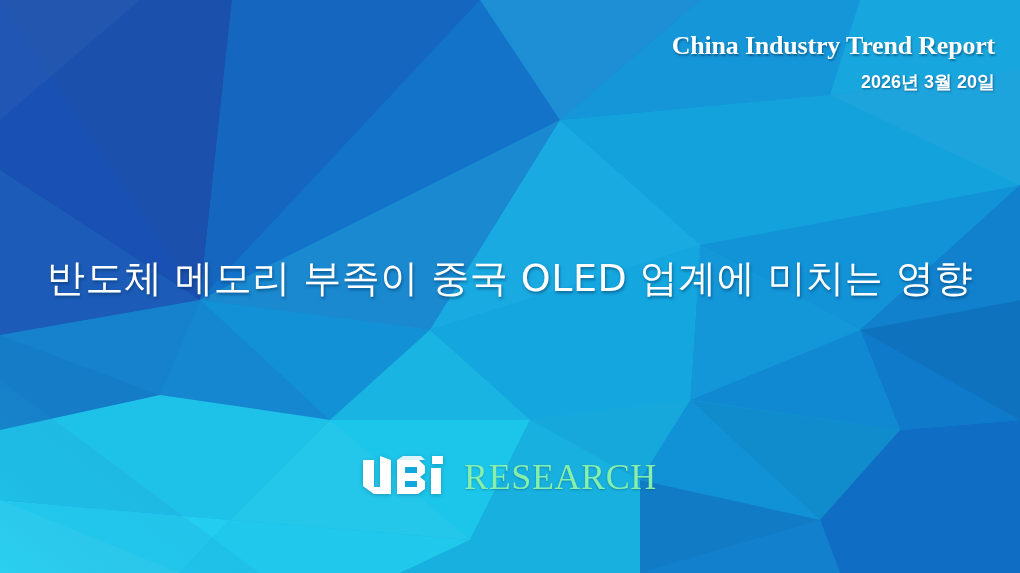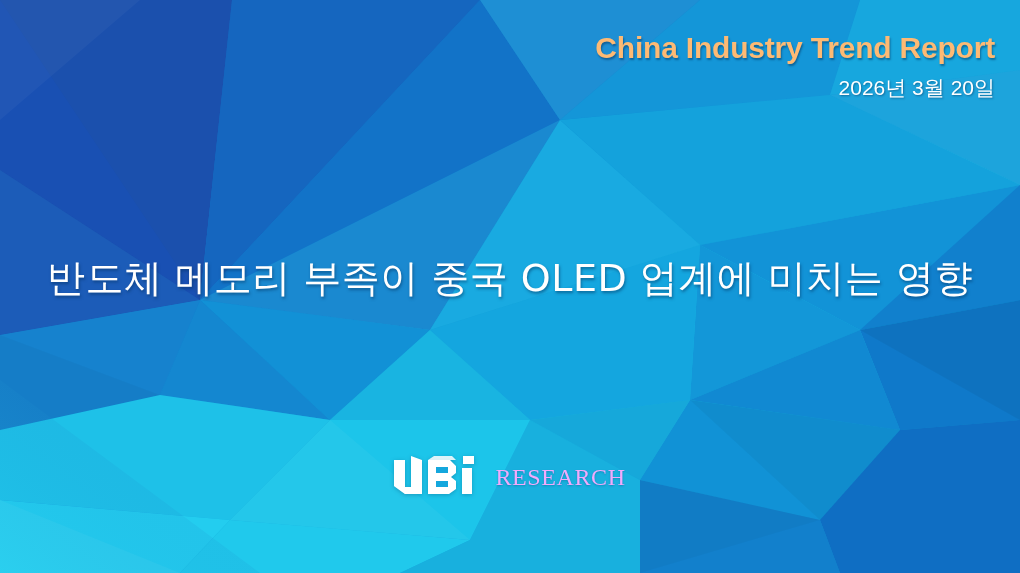--- a/index.html
+++ b/index.html
@@ -27,34 +27,34 @@
 
   
   .header {
     position: absolute;
     top: 33px;
     right: 25px;
     text-align: right;
     z-index: 5;
   }
   .header-title {
-    font-family: Liberation Sans, sans-serif;
-    font-size: 30px;
+    font-family: Liberation Serif, serif;
+    font-size: 26px;
     font-weight: bold;
-    color: #fdba74;
+    color: #ffffff;
     letter-spacing: -0.2px;
     line-height: 1.0;
     text-shadow: 1px 2px 2px rgba(0,40,80,0.45);
     white-space: nowrap;
   }
   .header-date {
     margin-top: 11px;
     font-family: "Liberation Sans", sans-serif;
-    font-size: 21px;
-    font-weight: normal;
+    font-size: 18px;
+    font-weight: bold;
     color: #ffffff;
     letter-spacing: 0px;
     text-shadow: 1px 1px 2px rgba(0,40,80,0.45);
     white-space: nowrap;
   }
 
   
   .main-title {
     position: absolute;
     left: 0;
@@ -84,23 +84,23 @@
     z-index: 5;
   }
   .logo-mark {
     display: block;
     width: 92px;
     height: 44px;
     filter: drop-shadow(0 1px 2px rgba(0,45,90,0.30));
   }
   .logo-word {
     font-family: "Liberation Serif", "DejaVu Serif", serif;
-    font-size: 24px;
+    font-size: 36px;
     font-weight: normal;
-    color: #f0abfc;
+    color: #86efac;
     letter-spacing: 0.6px;
     line-height: 1;
     margin-left: 9px;
     padding-bottom: 2px;
     text-shadow: 0 1px 2px rgba(0,45,90,0.30);
   }
 </style>
 </head>
 <body>
 

